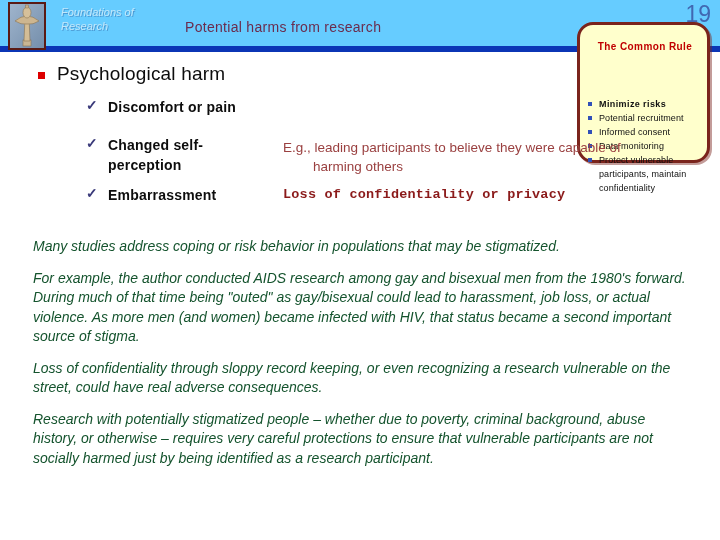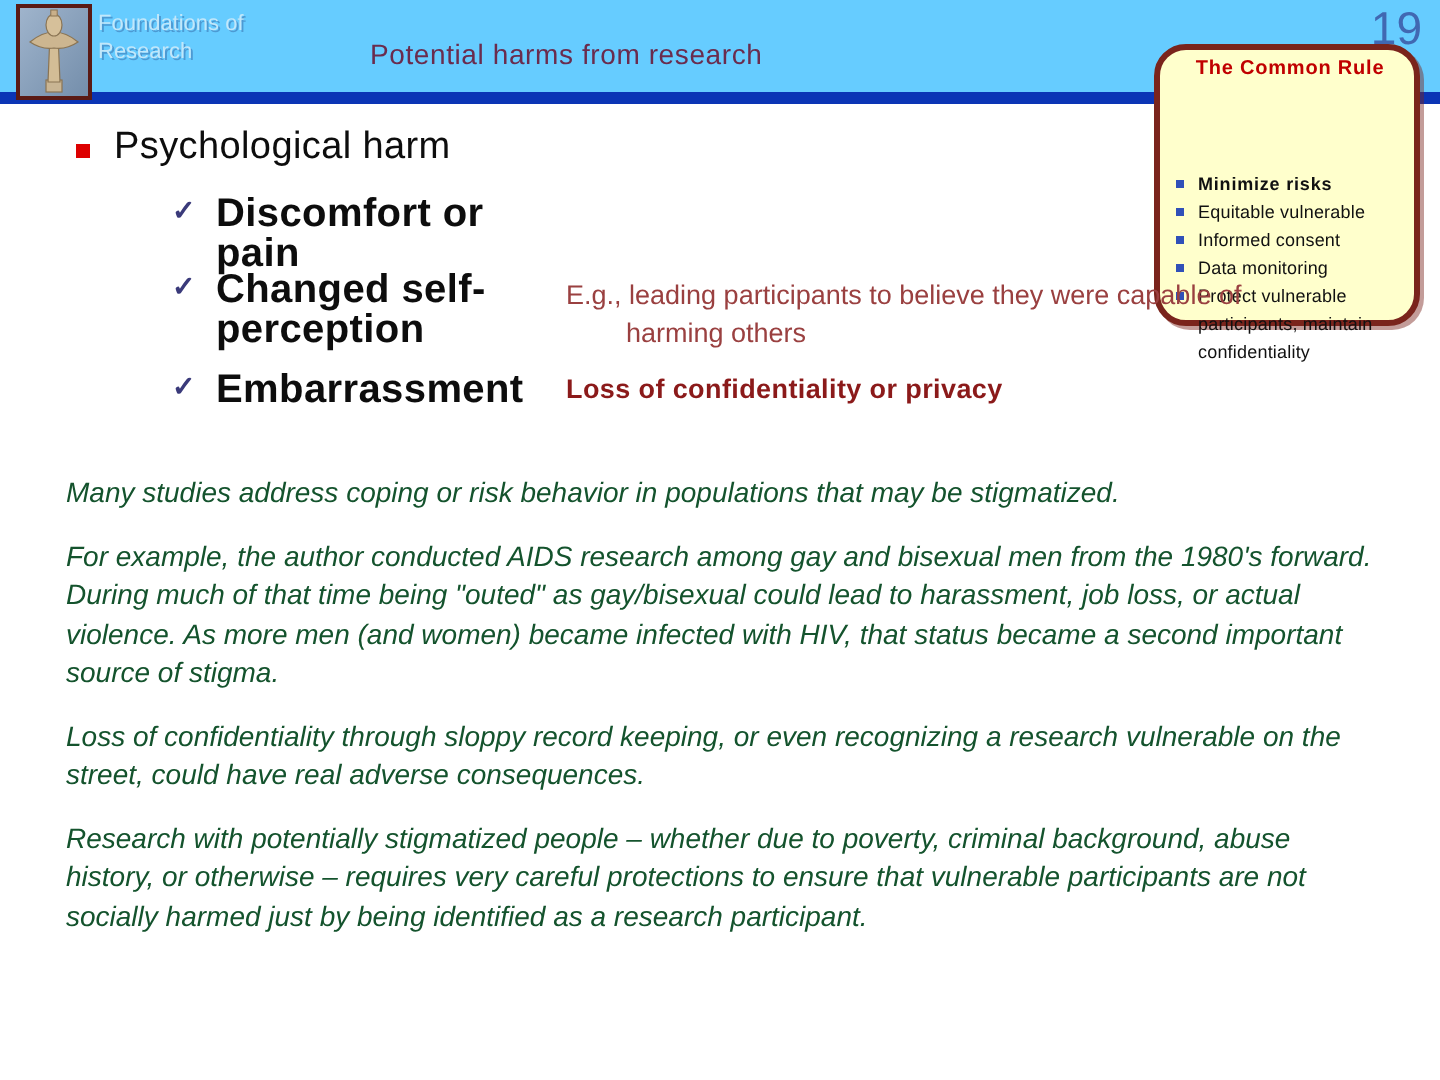--- a/index.html
+++ b/index.html
@@ -8,37 +8,37 @@
     font-family:"Liberation Sans",sans-serif;overflow:hidden;
   }
   
   .header-band{position:absolute;left:0;top:0;width:720px;height:46px;background:#66CCFF;}
   .header-line{position:absolute;left:0;top:46px;width:720px;height:6px;background:#0B35B5;}
   .logo{
     position:absolute;left:8px;top:2px;width:38px;height:48px;
     border:2px solid #5A1A14;background:#8CA3BE;z-index:4;box-sizing:border-box;
   }
   .brand{
-    position:absolute;left:49px;top:6px;width:120px;
-    font-size:11px;line-height:13.5px;color:#C2E7FA;
+    position:absolute;left:61px;top:6px;width:120px;
+    font-size:11px;font-style:italic;line-height:13.5px;color:#C2E7FA;
     text-shadow:1px 1px 0 rgba(30,60,130,0.35);z-index:2;
   }
   .slide-title{
     position:absolute;left:185px;top:19px;
     font-size:14px;letter-spacing:0.3px;color:#6A2C4E;z-index:2;
   }
   .page-number{
     position:absolute;right:9px;top:1px;
     font-size:23px;color:#4168B2;z-index:1;
   }
   
   .common-rule{
     position:absolute;left:577px;top:22px;width:133px;height:141px;
     background:#FFFFCC;border:3px solid #7A241C;border-radius:16px;
-    box-sizing:border-box;z-index:2;padding:3px 4px 0 7px;
+    box-sizing:border-box;z-index:2;padding:15px 4px 0 7px;
     box-shadow:2px 2px 0 rgba(122,36,28,0.45);
   }
   .cr-title{
     font-size:10px;font-weight:bold;color:#C00000;text-align:center;
     letter-spacing:0.4px;line-height:13px;white-space:nowrap;
   }
   .cr-list{list-style:none;margin:2px 0 0 0;padding:0 0 0 1px;}
   .cr-item{
     position:relative;font-size:9px;line-height:14px;color:#111111;
     padding-left:11px;letter-spacing:0.1px;
@@ -53,28 +53,28 @@
     position:absolute;left:0;top:9px;width:7px;height:7px;background:#DD0000;
   }
   .main-bullet-label{
     margin-left:19px;font-size:19px;font-weight:normal;color:#0D0D0D;letter-spacing:0.2px;
   }
   .check-row{position:absolute;left:86px;z-index:1;}
   .check-mark{
     position:absolute;left:0;top:0;font-size:14px;color:#3A3A7A;font-weight:bold;
   }
   .check-label{
-    margin-left:22px;width:150px;font-size:20px;font-weight:bold;
+    margin-left:22px;width:150px;font-size:14px;font-weight:bold;
     color:#0D0D0D;line-height:20px;letter-spacing:0.2px;
   }
   .desc{
     position:absolute;left:283px;width:320px;font-size:13.5px;line-height:19px;
     color:#9A4040;padding-left:30px;text-indent:-30px;box-sizing:content-box;z-index:3;
   }
-  .desc.bold{font-weight:bold;color:#8B1A1A;letter-spacing:0.2px;}
+  .desc.bold{font-weight:bold;color:#8B1A1A;letter-spacing:0.2px;font-family:Liberation Mono, monospace;}
   .row1{top:97px;}
   .row2c{top:135px;} .row2d{top:138px;}
   .row3c{top:185px;} .row3d{top:185px;}
   
   .paragraphs{position:absolute;left:33px;top:237px;width:660px;z-index:1;}
   .paragraphs p{
     margin:0 0 12px 0;font-size:14px;line-height:19.5px;color:#14532d;font-style:italic;
   }
 </style>
 </head>
@@ -107,21 +107,21 @@
     <div>Research</div>
   </div>
 
   <div class="slide-title">Potential harms from research</div>
   <div class="page-number">19</div>
 
   <aside class="common-rule">
     <div class="cr-title">The Common Rule</div>
     <ul class="cr-list">
       <li class="cr-item bold"><span class="sq"></span><span>Minimize risks</span></li>
-      <li class="cr-item"><span class="sq"></span><span>Equitable vulnerable</span></li>
+      <li class="cr-item"><span class="sq"></span><span>Potential recruitment</span></li>
       <li class="cr-item"><span class="sq"></span><span>Informed consent</span></li>
       <li class="cr-item"><span class="sq"></span><span>Data monitoring</span></li>
       <li class="cr-item"><span class="sq"></span><span>Protect vulnerable participants, maintain confidentiality</span></li>
     </ul>
   </aside>
 
   <div class="main-bullet-row">
     <span class="sq"></span>
     <span class="main-bullet-label">Psychological harm</span>
   </div>

